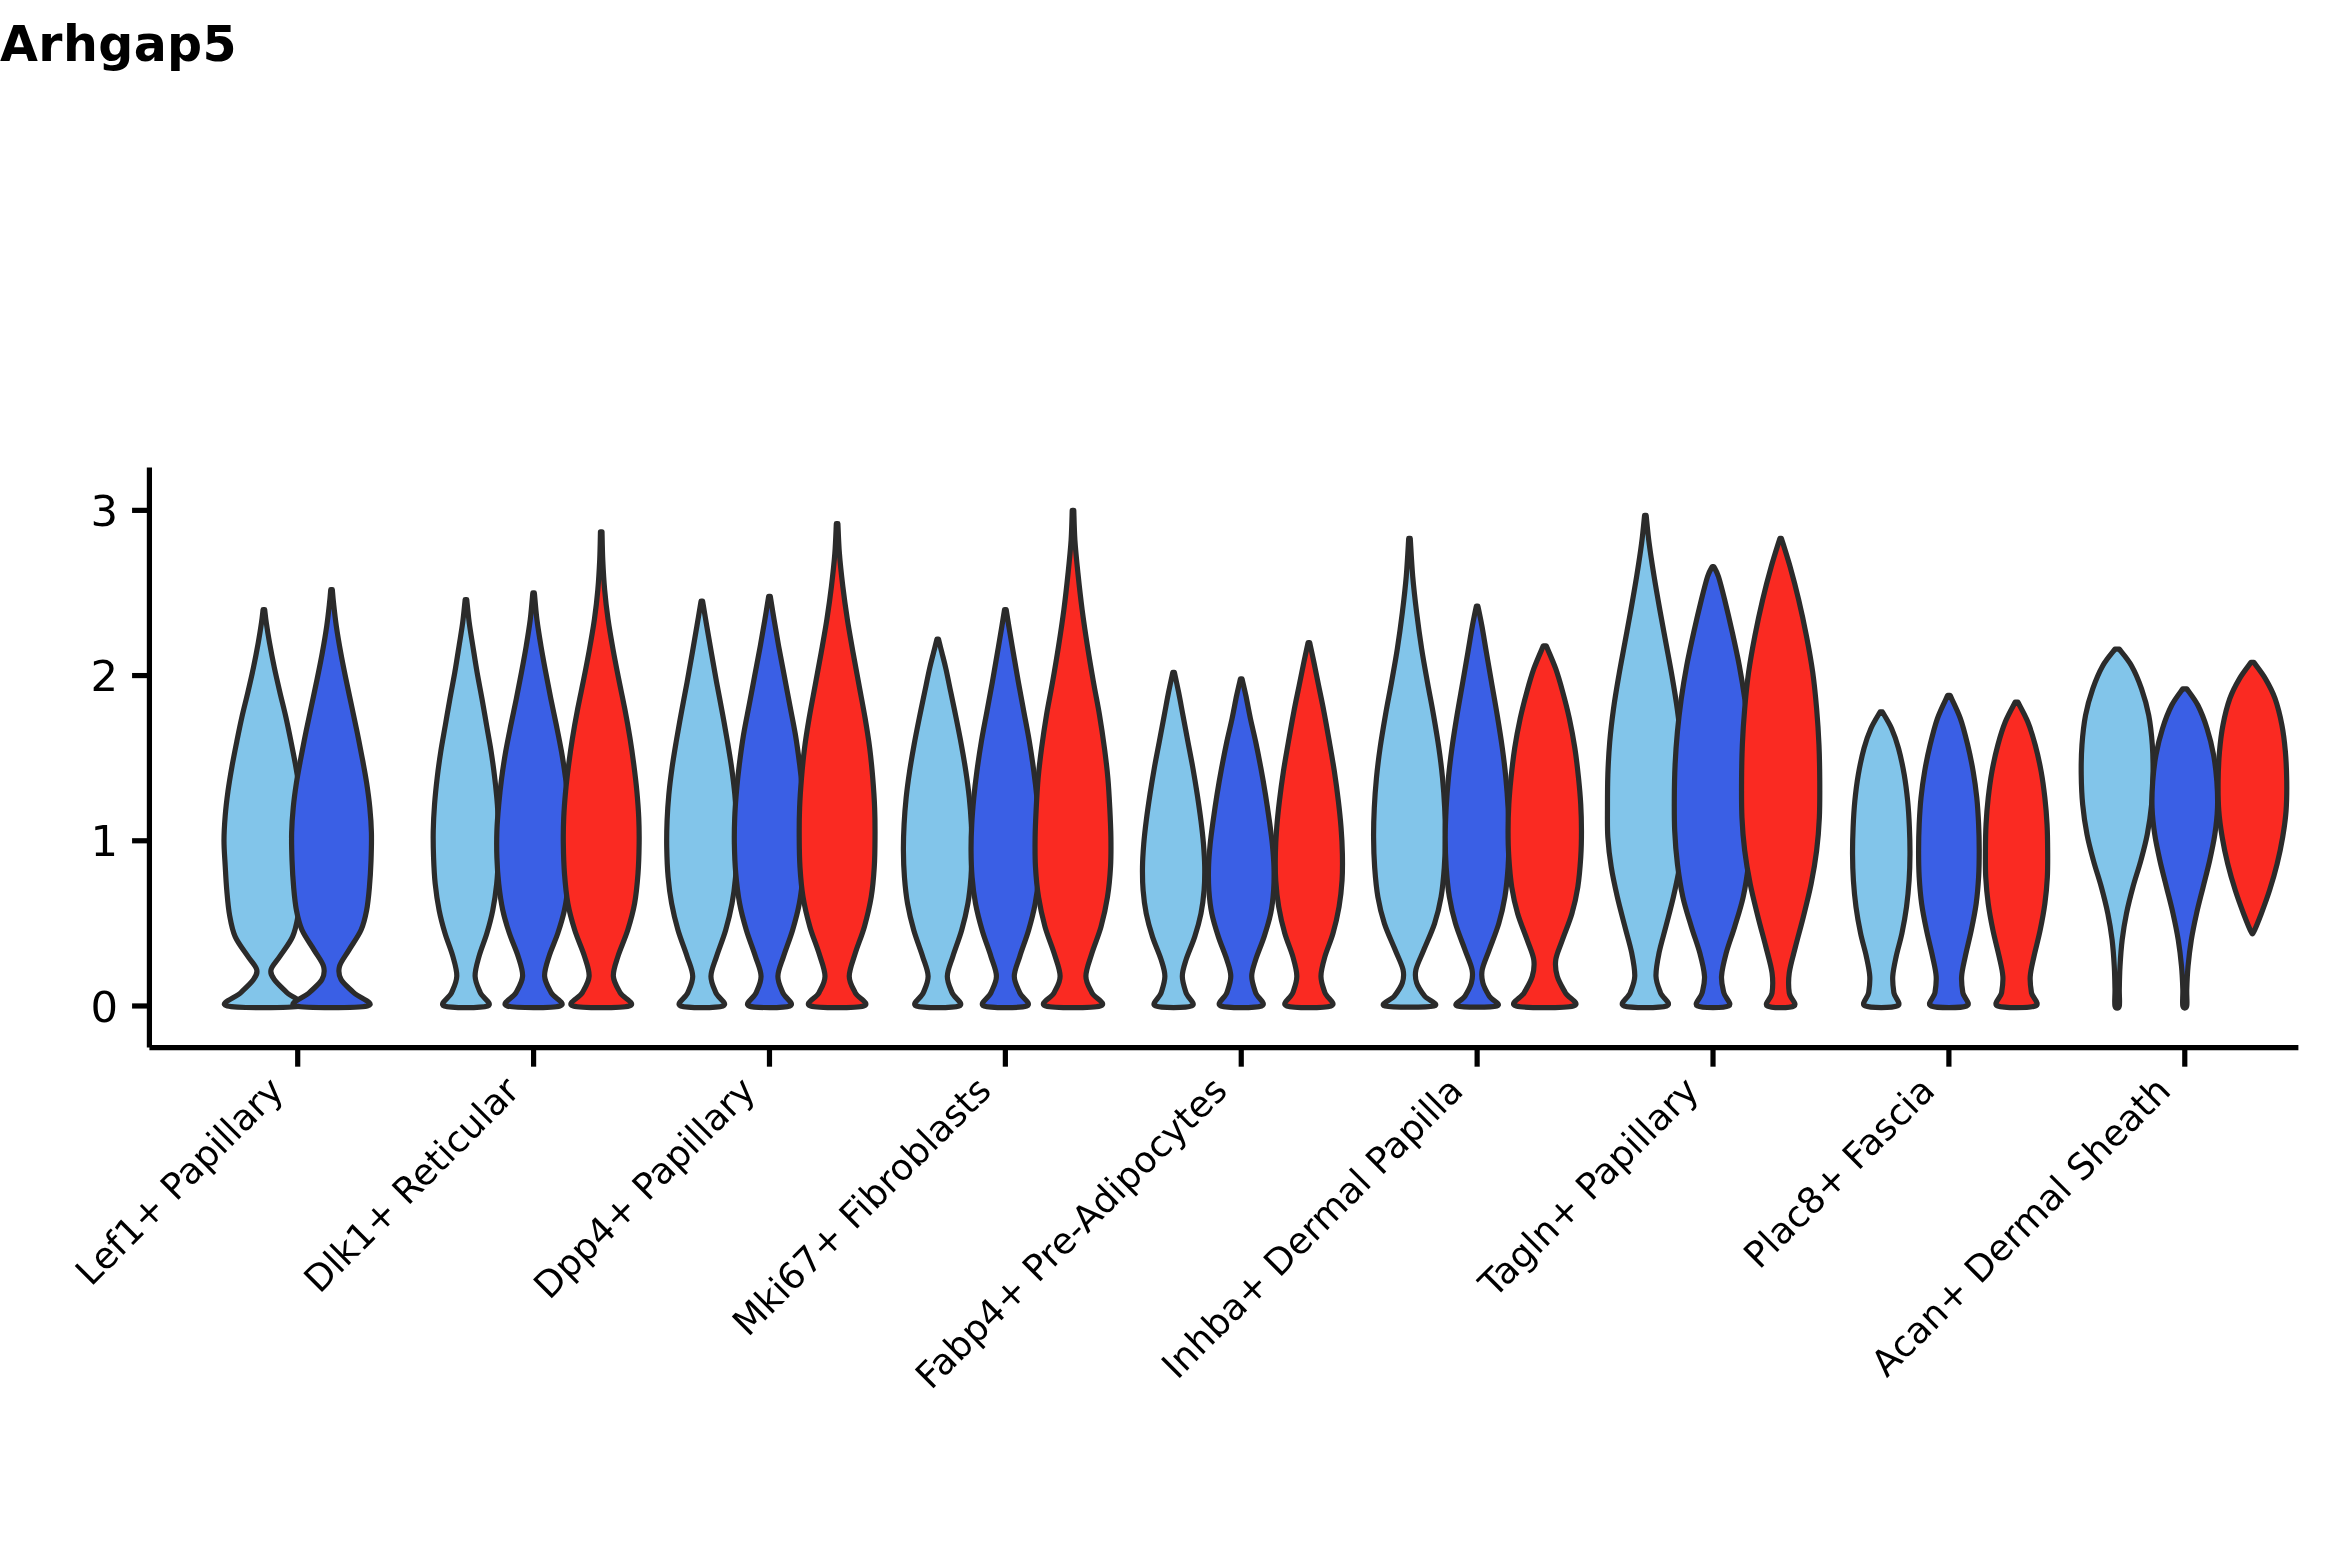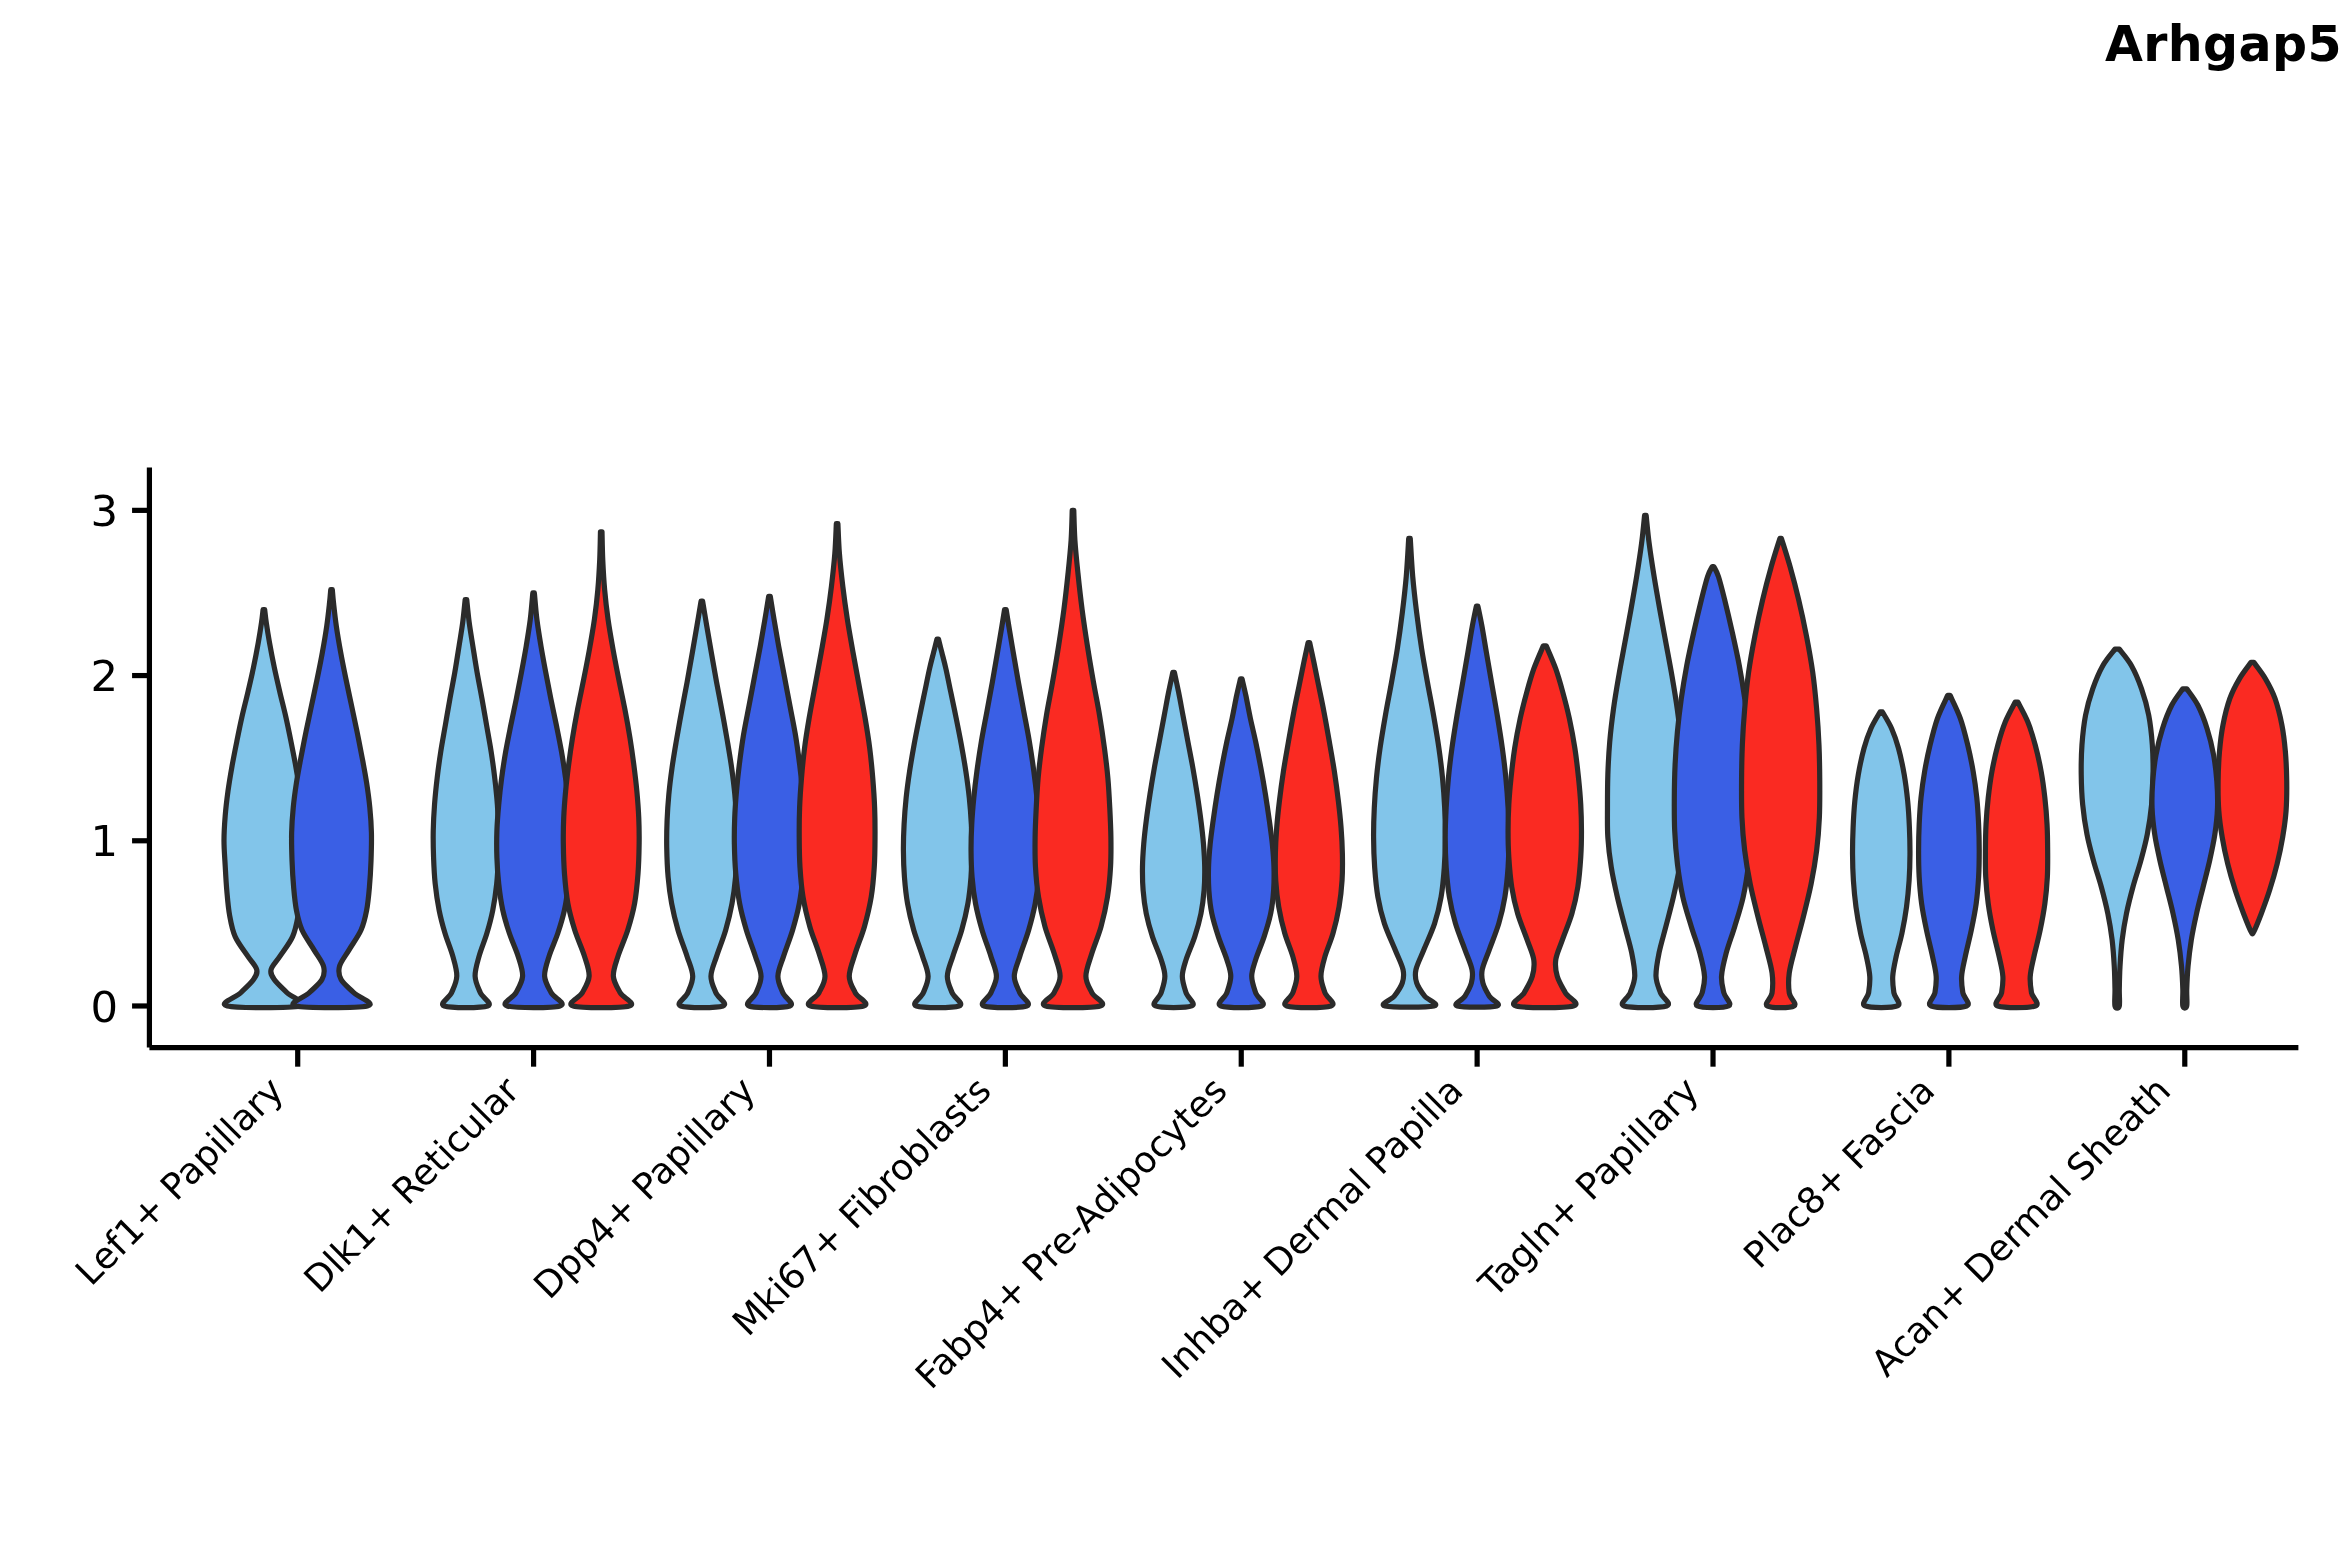--- a/index.html
+++ b/index.html
@@ -1,19 +1,19 @@
 <!DOCTYPE html>
 <html style="font-size:14px"><head>
 <meta charset="utf-8">
 <style>
   html,body{margin:0;padding:0;background:#ffffff;}
   body{width:2342px;height:1561px;font-family:"DejaVu Sans",sans-serif;overflow:hidden;}
   #root{position:relative;width:2342px;height:1561px;background:#fff;}
   #plot-title{
-    position:absolute;left:0;top:15.6px;width:2342px;text-align:right;
+    position:absolute;left:0;top:15.6px;width:2342px;text-align:left;
     font-size:49px;font-weight:bold;color:#000;
     font-family:"DejaVu Sans",sans-serif;letter-spacing:0.4px;
   }
   #ylabel-wrap{position:absolute;left:0;top:0;width:0.9px;height:0.9px;}
   svg#chart{position:absolute;left:0;top:0;}
   .tick-label{font-size:50px;fill:#000;font-family:"DejaVu Sans",sans-serif;}
   .xtick-label{font-size:42px;fill:#000;font-family:"DejaVu Sans",sans-serif;}
   .axis-line{stroke:#000;stroke-width:6;fill:none;stroke-linecap:butt;}
   .tick-mark{stroke:#000;stroke-width:6;fill:none;}
   .violin{stroke:#2b2b2b;stroke-width:6;stroke-linejoin:round;}

